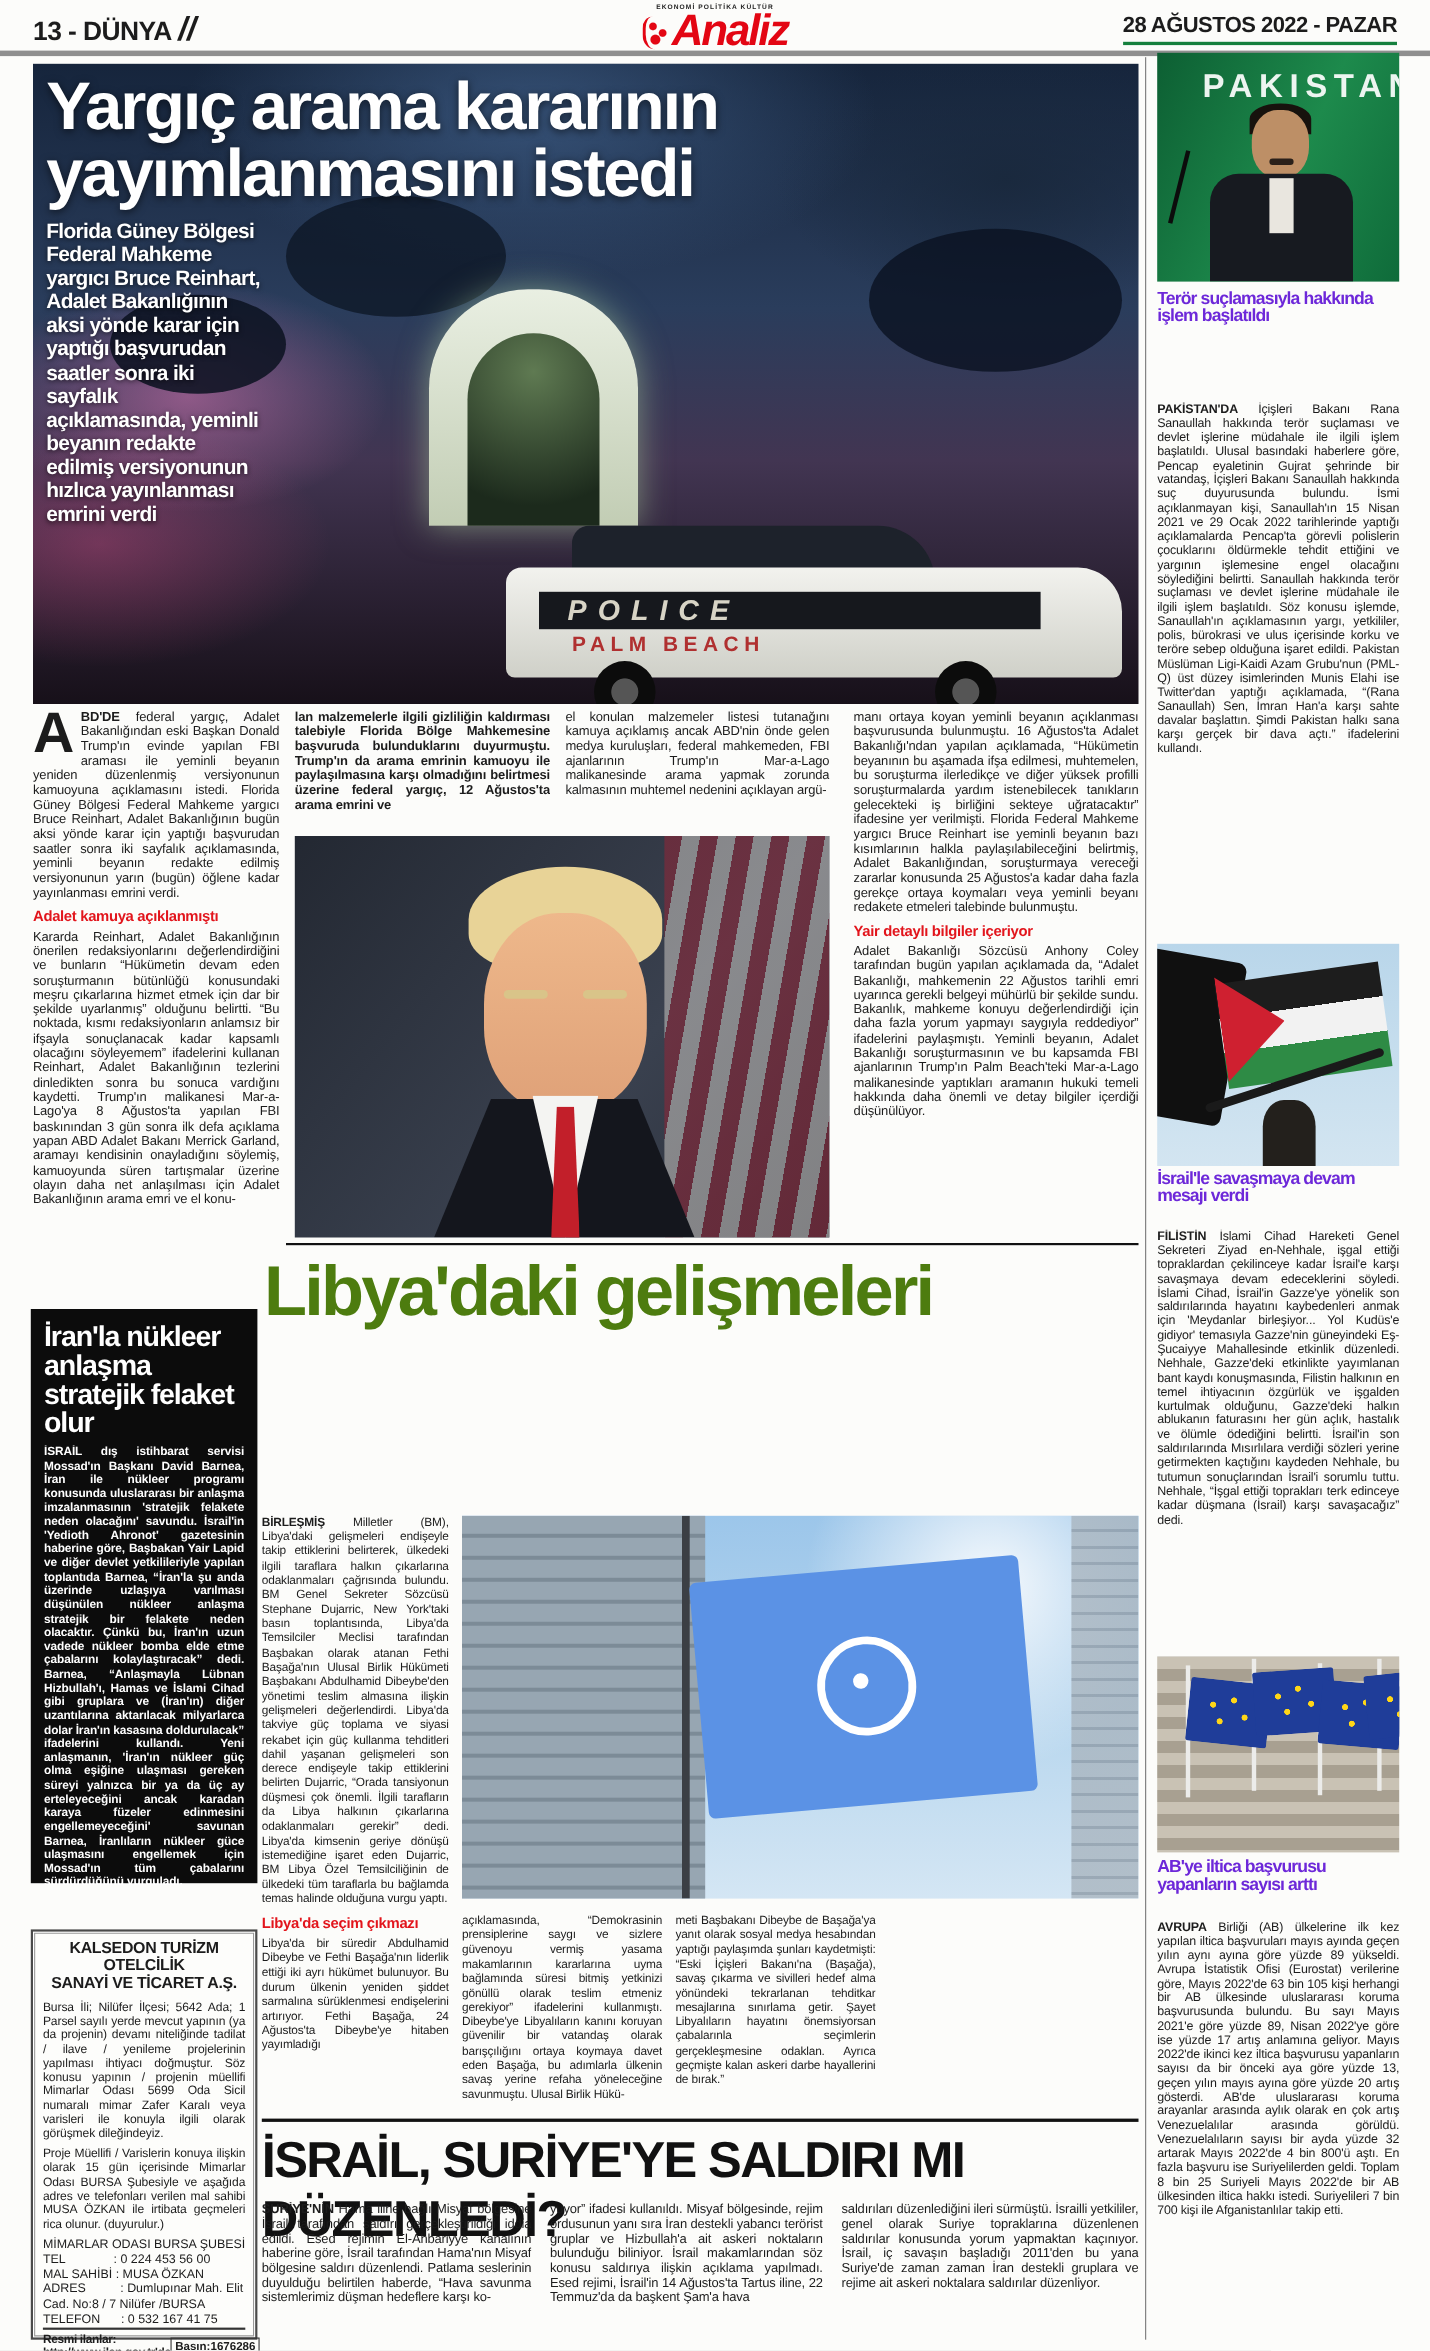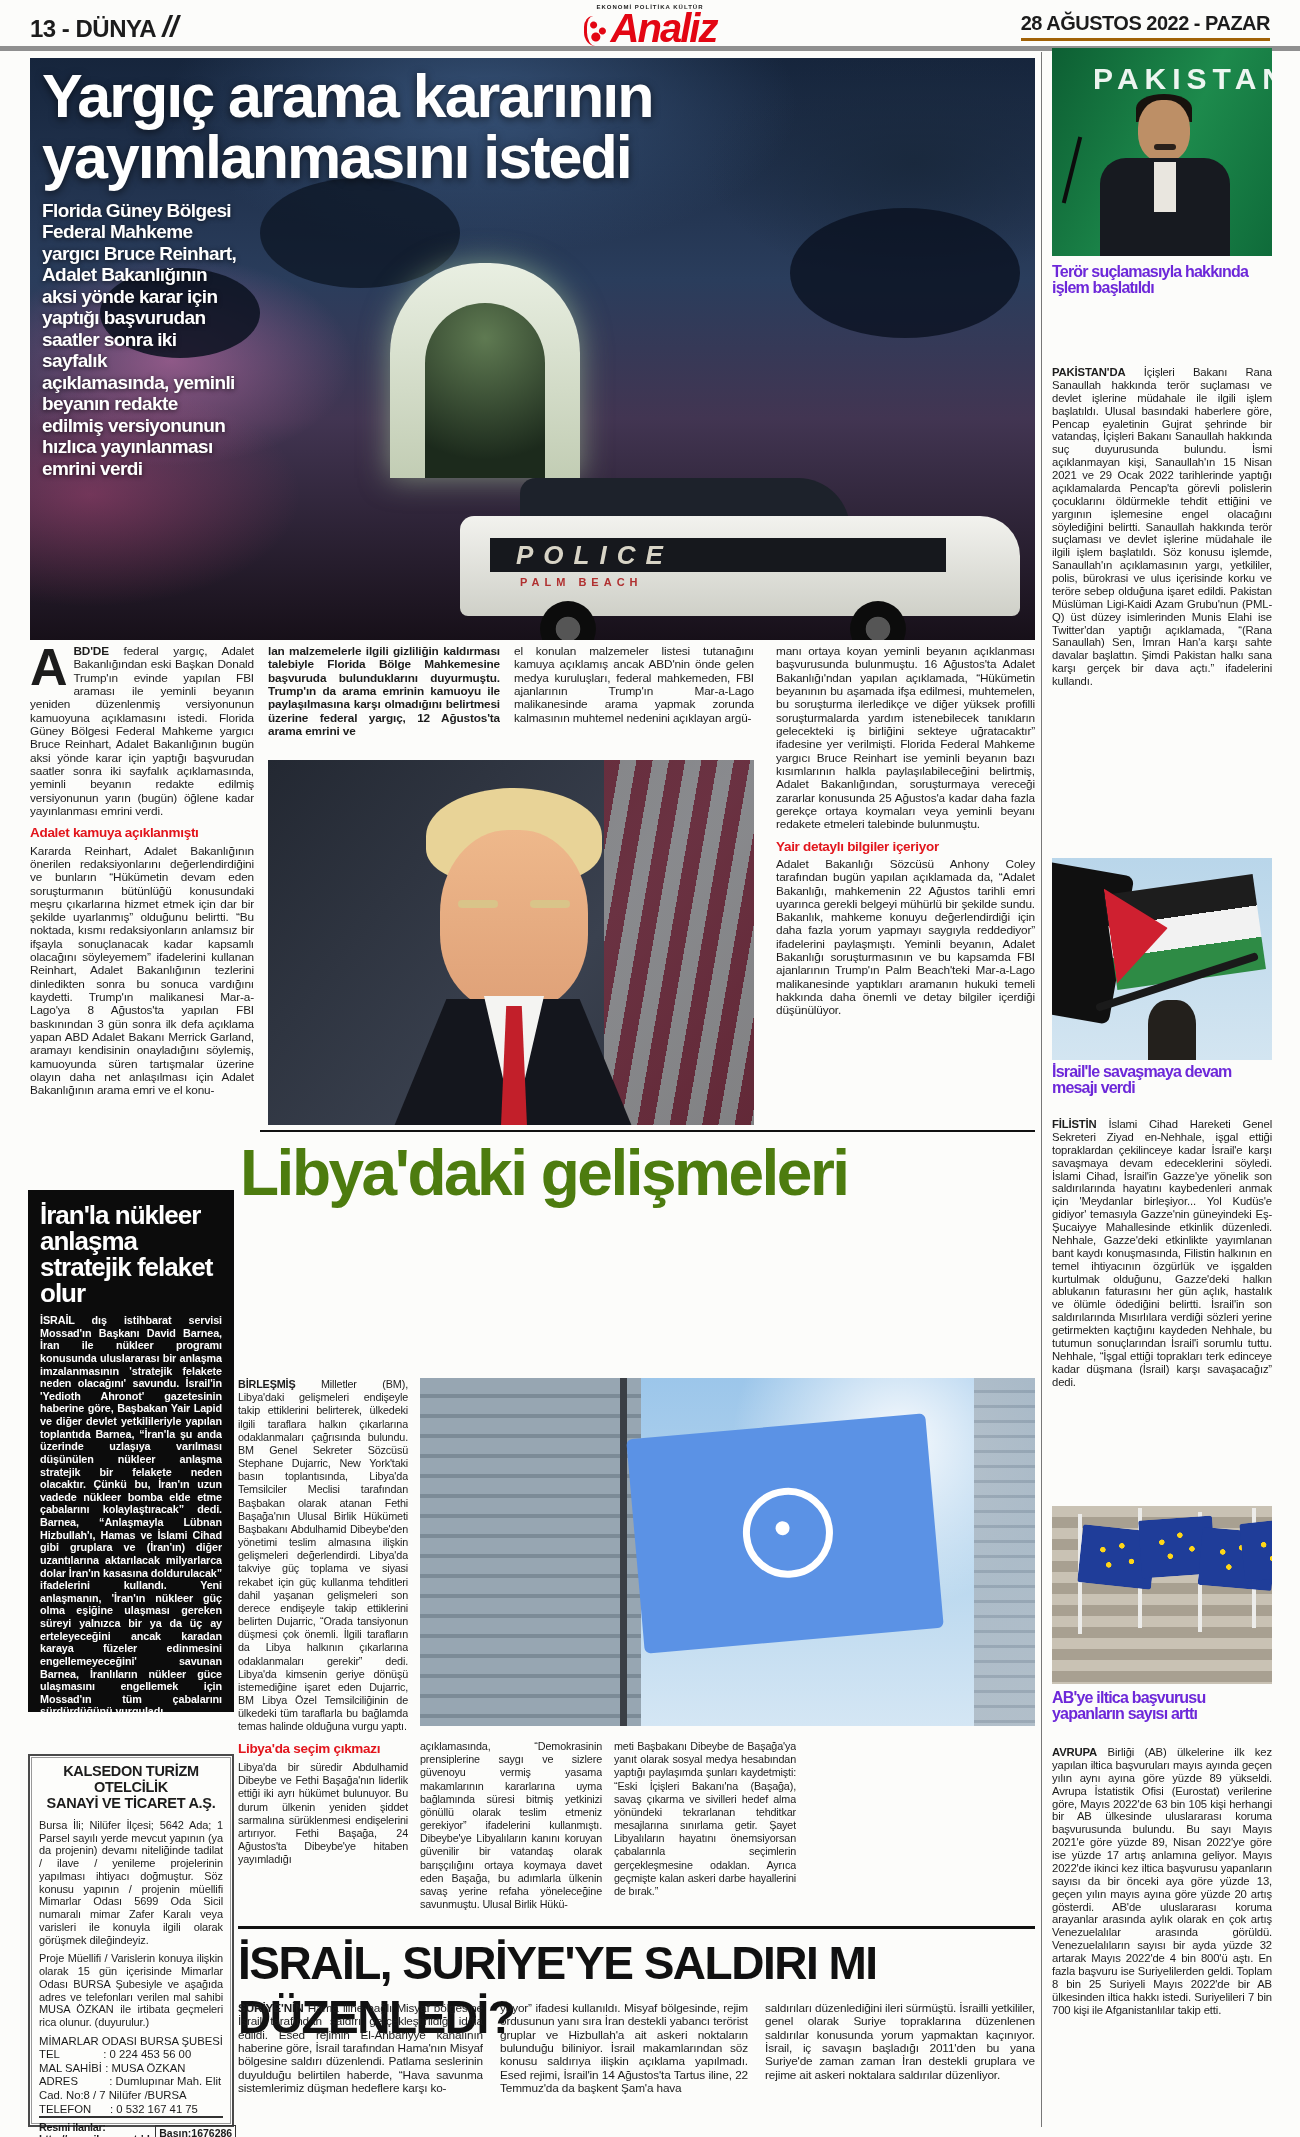--- a/index.html
+++ b/index.html
@@ -10,21 +10,21 @@
   .hdr-left{top:10px;left:30px;font-size:24px;font-weight:bold;letter-spacing:-0.5px;}
   .hdr-slash{font-style:italic;font-weight:bold;font-size:30px;margin-left:6px;}
   .hdr-logo{top:4px;left:0;width:1300px;text-align:center;}
   .logo-kicker{display:block;font-size:6px;letter-spacing:1px;color:#222;font-weight:bold;}
   .logo-word{font-size:40px;font-weight:bold;font-style:italic;color:#e30613;letter-spacing:-2px;line-height:.9;}
   .logo-flame{display:inline-block;width:22px;height:30px;vertical-align:-4px;margin-right:2px;
      background:radial-gradient(circle at 30% 30%,#e30613 0 3px,transparent 4px),
                 radial-gradient(circle at 70% 50%,#e30613 0 3px,transparent 4px),
                 radial-gradient(circle at 40% 70%,#e30613 0 4px,transparent 5px);
      border-left:3px solid #e30613;border-radius:40% 60% 50% 50%;}
-  .hdr-date{top:12px;right:30px;font-size:20px;font-weight:bold;border-bottom:3px solid #a16207;padding-bottom:3px;letter-spacing:-0.5px;}
+  .hdr-date{top:12px;right:30px;font-size:20px;font-weight:bold;border-bottom:3px solid #15803d;padding-bottom:3px;letter-spacing:-0.5px;}
   .hdr-band{top:46px;left:0;width:1300px;height:5px;background:#8f8f8f;}
   
   .coltxt{font-size:11.8px;line-height:1.13;text-align:justify;letter-spacing:-0.15px;overflow:hidden;}
   .col-sm{font-size:10.8px;line-height:1.22;}
   .subhead{color:#e2151c;font-weight:bold;font-size:13.5px;margin:7px 0 4px;letter-spacing:-0.3px;}
   .kick{font-weight:bold;}
   .dropcap{float:left;font-size:52px;line-height:.8;font-weight:bold;margin:2px 6px 0 0;}
   
   .hero{top:58px;left:30px;width:1005px;height:582px;overflow:hidden;
     background:
@@ -41,21 +41,21 @@
   .gate{position:absolute;left:360px;top:205px;width:190px;height:215px;
      background:linear-gradient(180deg,#e9efe2,#c2cdb4);border-radius:90px 90px 0 0;box-shadow:0 0 30px rgba(190,230,170,.5);}
   .gate-arch{position:absolute;left:35px;top:40px;width:120px;height:175px;background:
      radial-gradient(circle at 50% 20%,#5f7a52,#1c2a1c 80%);border-radius:60px 60px 0 0;}
   .car{position:absolute;left:430px;top:420px;width:560px;height:165px;}
   .car-body{position:absolute;left:0;top:38px;width:560px;height:100px;background:linear-gradient(180deg,#f2f2ee,#cfd0c8);border-radius:14px 40px 8px 8px;}
   .car-roof{position:absolute;left:60px;top:0;width:330px;height:52px;background:#1d222b;border-radius:18px 60px 0 0;}
   .car-stripe{position:absolute;left:30px;top:60px;width:430px;height:34px;background:#16181d;
      color:#d8d4c6;font-weight:bold;font-size:26px;letter-spacing:10px;font-style:italic;
      display:flex;align-items:center;padding-left:26px;}
-  .car-sub{position:absolute;left:60px;top:98px;font-size:11px;font-weight:bold;color:#b03030;letter-spacing:5px;}
+  .car-sub{position:absolute;left:60px;top:98px;font-size:19px;font-weight:bold;color:#b03030;letter-spacing:5px;}
   .wheel{position:absolute;bottom:-14px;width:56px;height:56px;background:radial-gradient(circle,#555 0 30%,#0c0c0c 32%);border-radius:50%;}
   
   .trump{top:760px;left:268px;width:486px;height:365px;overflow:hidden;background:linear-gradient(130deg,#232832 0%,#3a414f 60%,#2a2f3a 100%);}
   .flagpatch{position:absolute;right:0;top:0;width:150px;height:365px;opacity:.5;
      background:repeating-linear-gradient(100deg,#9b2335 0 16px,#d8d3cc 16px 32px);}
   .t-hair{position:absolute;left:158px;top:28px;width:176px;height:96px;background:#e8d397;border-radius:55% 55% 40% 40%;}
   .t-face{position:absolute;left:172px;top:70px;width:148px;height:180px;background:linear-gradient(180deg,#eeb88b,#dfa178);border-radius:46% 46% 42% 42%;}
   .t-brow{position:absolute;width:40px;height:8px;background:#d9c489;border-radius:4px;top:140px;}
   .t-suit{position:absolute;left:60px;top:225px;width:370px;height:140px;background:#14161d;
      clip-path:polygon(18% 100%,32% 10%,68% 10%,82% 100%);}

